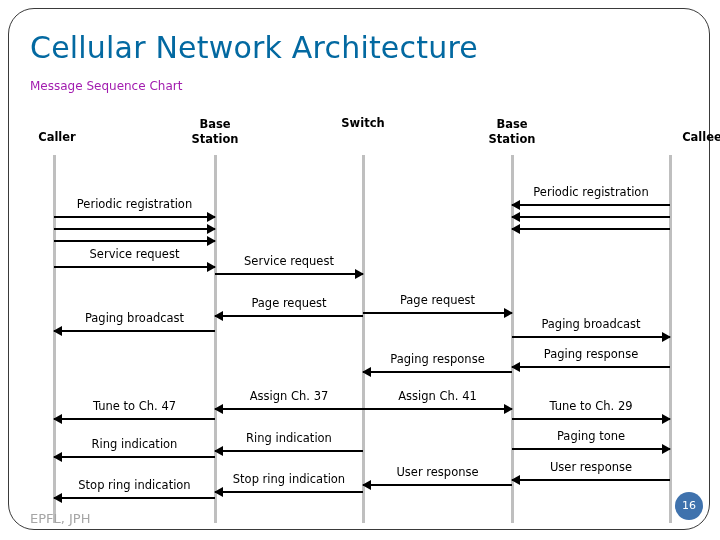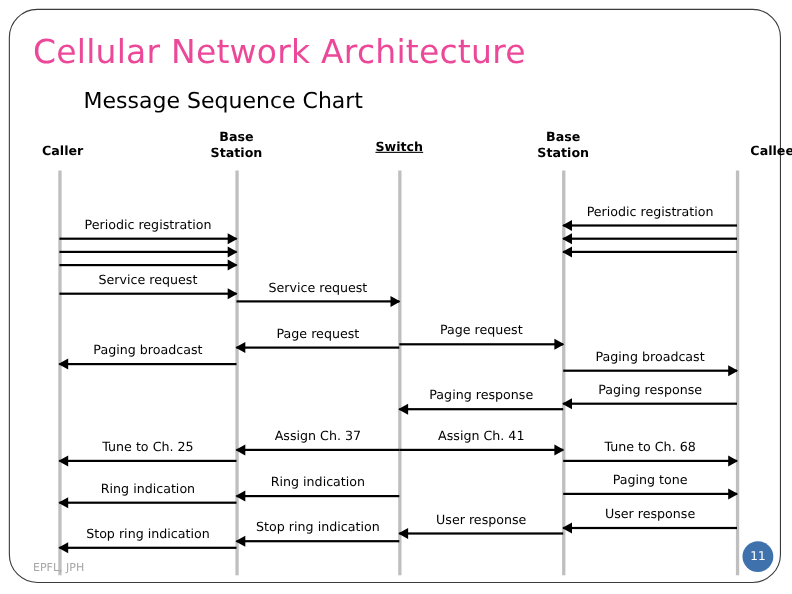--- a/index.html
+++ b/index.html
@@ -36,33 +36,32 @@
     height: 12px;
     background: #ffffff;
   }
 
   #title {
     position: absolute;
     left: 30px;
     top: 30px;
     font-size: 30px;
     font-weight: 400;
-    color: #ec4899;
+    color: #0369a1;
     letter-spacing: 0.2px;
     white-space: nowrap;
   }
   #subtitle {
     position: absolute;
     left: 30px;
     top: 79px;
-    font-size: 20px;
+    font-size: 12px;
     font-weight: 400;
-    color: #000000;
-    white-space: nowrap;
-    margin-left: 46px;
+    color: #a21caf;
+    white-space: nowrap;
   }
 
   
   .actor-label {
     position: absolute;
     font-size: 11.5px;
     font-weight: bold;
     color: #000000;
     text-align: center;
     line-height: 15px;
@@ -110,21 +109,21 @@
     white-space: nowrap;
     bottom: 5px;
     line-height: 13px;
   }
   .msg.lbl-center .mlabel { left: 0; right: 0; text-align: center; }
 
   #footer {
     position: absolute;
     left: 30px;
     top: 511px;
-    font-size: 10px;
+    font-size: 13px;
     color: #a6a6a6;
     white-space: nowrap;
   }
   #page-badge {
     position: absolute;
     left: 675px;
     top: 492px;
     width: 28px;
     height: 28px;
     border-radius: 50%;
@@ -150,21 +149,21 @@
       <div class="lifeline" style="left: 52.5px; top: 155px; height: 368px; background: rgb(191, 191, 191);"></div>
       <div class="lifeline" style="left: 213.5px; top: 155px; height: 368px; background: rgb(191, 191, 191);"></div>
       <div class="lifeline" style="left: 361.5px; top: 155px; height: 368px; background: rgb(191, 191, 191);"></div>
       <div class="lifeline" style="left: 510.5px; top: 155px; height: 368px; background: rgb(191, 191, 191);"></div>
       <div class="lifeline" style="left: 668.5px; top: 155px; height: 368px; background: rgb(191, 191, 191);"></div>
     </div>
   <div id="actors-layer">
       <div class="actor-label" style="width: 100px; left: 7px; top: 130px;">Caller</div>
       <div class="actor-label" style="width: 100px; left: 165px; top: 117px;">Base
 Station</div>
-      <div class="actor-label" style="width: 100px; left: 313px; top: 126px; text-decoration: underline;">Switch</div>
+      <div class="actor-label" style="width: 100px; left: 313px; top: 116px;">Switch</div>
       <div class="actor-label" style="width: 100px; left: 462px; top: 117px;">Base
 Station</div>
       <div class="actor-label" style="width: 100px; left: 652px; top: 130px;">Callee</div>
     </div>
   <div id="messages-layer">
       <div class="msg right lbl-center" style="left: 54px; top: 216px; width: 161px;">
         <div class="shaft" style="width: 161px; border-top-color: rgb(0, 0, 0);"></div>
         <div class="head"></div>
         <div class="mlabel">Periodic registration</div>
       </div>
@@ -235,26 +234,26 @@
         <div class="mlabel">Assign Ch. 37</div>
       </div>
       <div class="msg right lbl-center" style="left: 363px; top: 408px; width: 149px;">
         <div class="shaft" style="width: 149px; border-top-color: rgb(0, 0, 0);"></div>
         <div class="head"></div>
         <div class="mlabel">Assign Ch. 41</div>
       </div>
       <div class="msg left lbl-center" style="left: 54px; top: 418px; width: 161px;">
         <div class="shaft" style="width: 161px; border-top-color: rgb(0, 0, 0);"></div>
         <div class="head"></div>
-        <div class="mlabel">Tune to Ch. 25</div>
+        <div class="mlabel">Tune to Ch. 47</div>
       </div>
       <div class="msg right lbl-center" style="left: 512px; top: 418px; width: 158px;">
         <div class="shaft" style="width: 158px; border-top-color: rgb(0, 0, 0);"></div>
         <div class="head"></div>
-        <div class="mlabel">Tune to Ch. 68</div>
+        <div class="mlabel">Tune to Ch. 29</div>
       </div>
       <div class="msg left lbl-center" style="left: 215px; top: 450px; width: 148px;">
         <div class="shaft" style="width: 148px; border-top-color: rgb(0, 0, 0);"></div>
         <div class="head"></div>
         <div class="mlabel">Ring indication</div>
       </div>
       <div class="msg left lbl-center" style="left: 54px; top: 456px; width: 161px;">
         <div class="shaft" style="width: 161px; border-top-color: rgb(0, 0, 0);"></div>
         <div class="head"></div>
         <div class="mlabel">Ring indication</div>
@@ -282,15 +281,15 @@
       <div class="msg left lbl-center" style="left: 54px; top: 497px; width: 161px;">
         <div class="shaft" style="width: 161px; border-top-color: rgb(0, 0, 0);"></div>
         <div class="head"></div>
         <div class="mlabel">Stop ring indication</div>
       </div>
     </div>
 
   <div id="frame-mask"></div>
 
   <div id="footer">EPFL, JPH</div>
-  <div id="page-badge">11</div>
+  <div id="page-badge">16</div>
 
 </div>
 
 </body></html>

